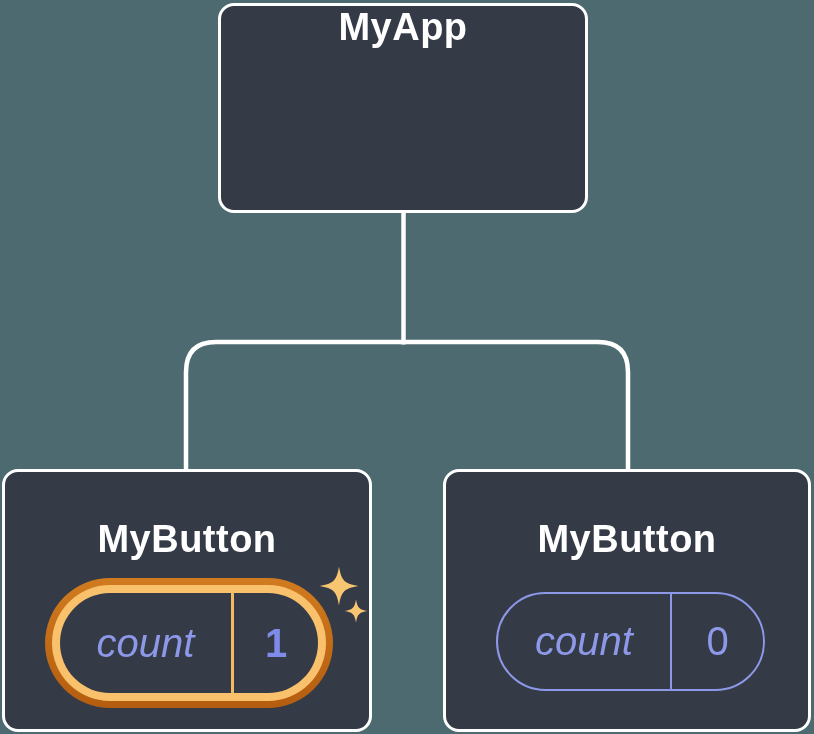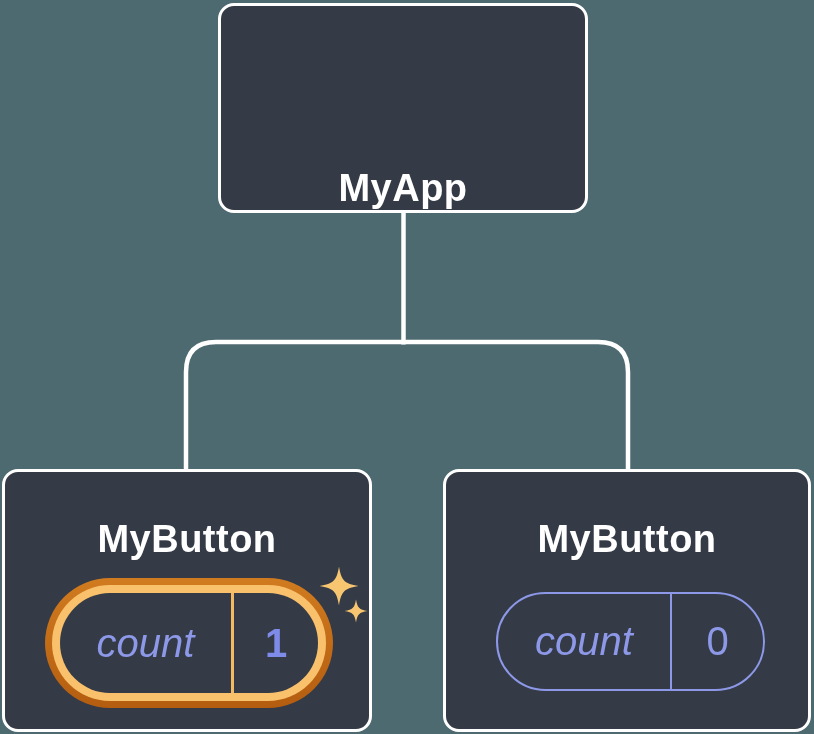--- a/index.html
+++ b/index.html
@@ -32,21 +32,21 @@
     pointer-events:none;
   }
   .node{
     position:absolute;
     background:var(--node-bg);
     border:3px solid var(--node-border);
     border-radius:16px;
   }
   .node-root{
     left:218px;top:3px;width:370px;height:210px;
-    display:flex;align-items:flex-end;justify-content:center;
+    display:flex;align-items:flex-start;justify-content:center;
   }
   .node-child-left{left:2px;top:469px;width:370px;height:263px;}
   .node-child-right{left:443px;top:469px;width:368px;height:263px;}
   .node-title{
     color:#fff;
     font-size:38px;
     font-weight:600;
     letter-spacing:0.5px;
     text-align:center;
   }

